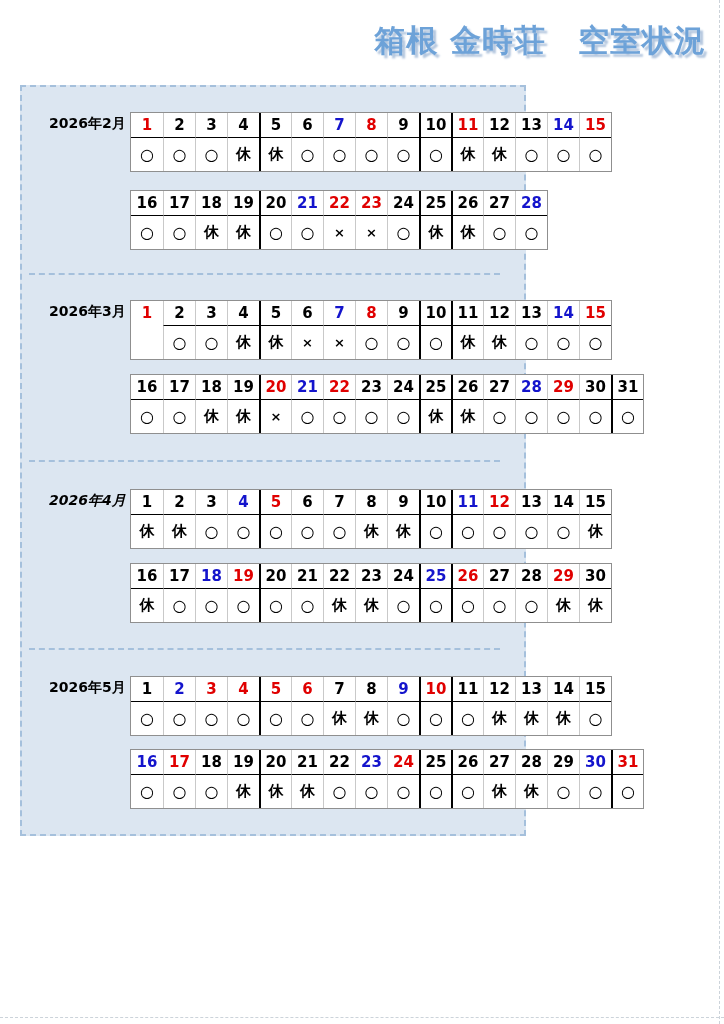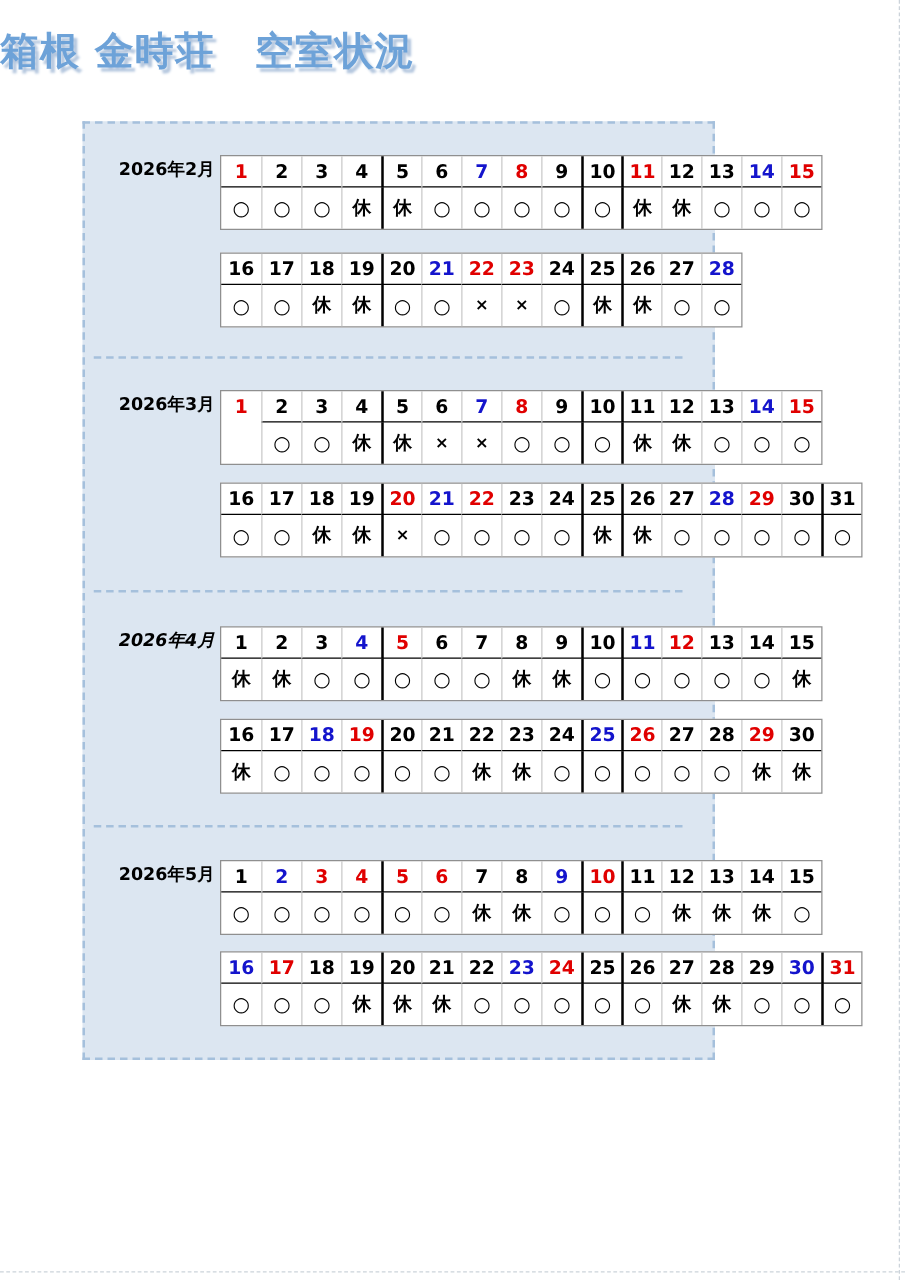--- a/index.html
+++ b/index.html
@@ -1,31 +1,30 @@
 <!DOCTYPE html>
 <html style="--red: #e00000; --blue: #1414cc; --panel-bg: #dce6f1; --panel-border: #a5c0dc; --title-color: #6da2d8;"><head>
 <meta charset="utf-8">
 <style>
   * { box-sizing: border-box; margin: 0; padding: 0; }
   html,body { width:724px; height:1024px; background:#ffffff; overflow:hidden; }
   body { position:relative; font-family:"DejaVu Sans","Liberation Sans",sans-serif; }
 
   .page-title {
     position:absolute; top:20px; left:0; width:706px;
-    text-align:left; font-size:31px; font-weight:bold;
+    text-align:right; font-size:31px; font-weight:bold;
     color:var(--title-color,#6da2d8);
     text-shadow:3px 3px 2px #b3c6de;
     letter-spacing:1px; white-space:pre;
   }
 
   .panel {
-    position:absolute; left:20px; top:97px; width:506px; height:751px;
+    position:absolute; left:20px; top:85px; width:506px; height:751px;
     background:var(--panel-bg,#dce6f1);
     border:2px dashed var(--panel-border,#a5c0dc);
-    margin-left:46px;
   }
 
   .month-label {
     position:absolute; left:27px;
     font-size:14px; font-weight:bold; color:#000; white-space:nowrap;
   }
 
   .cal-table {
     position:absolute; left:108px;
     display:grid; grid-template-rows:25px 33px;

